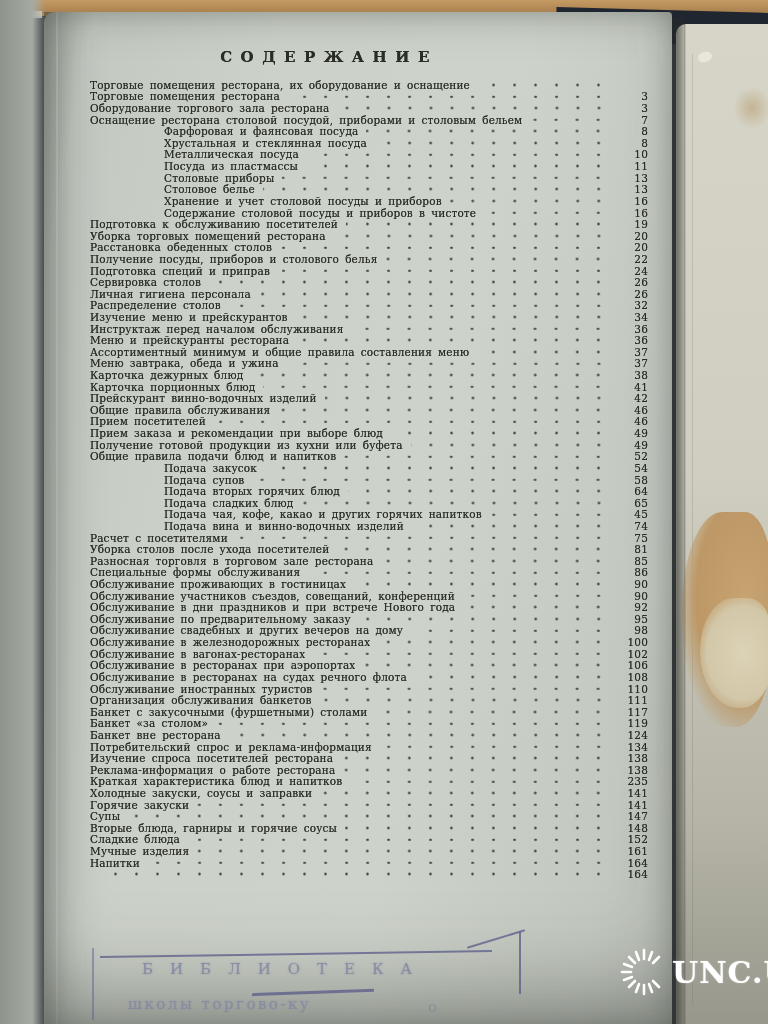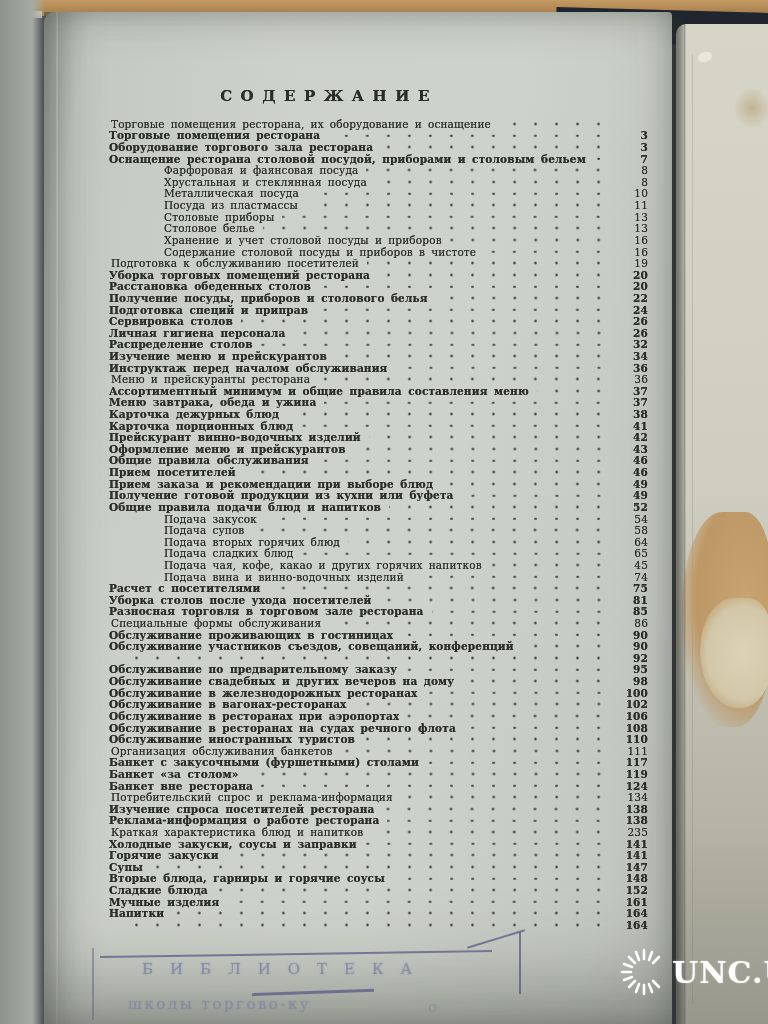--- a/index.html
+++ b/index.html
@@ -44,36 +44,36 @@
     box-shadow:inset 28px 0 44px -22px rgba(60,65,58,.55),
                inset -16px 0 28px -16px rgba(60,65,58,.30),
                inset 0 -70px 90px -45px rgba(55,60,53,.50),
                inset 0 26px 46px -28px rgba(75,80,72,.35);}
   .left-shadow{position:absolute;left:0;top:0;width:46px;height:1024px;
     background:linear-gradient(to right,#8e938b 0%,#a5aba3 70%,rgba(165,171,163,0) 100%);}
   .crease{position:absolute;left:12px;top:0;width:2px;height:100%;
     background:rgba(255,255,255,.28);}
 
   
-  .page-title{margin:75px 0 13px 0;text-align:center;padding-right:58px;
+  .page-title{margin:36px 0 13px 0;text-align:center;padding-right:58px;
     font-size:15px;font-weight:bold;letter-spacing:8.5px;color:#2a2e27;
     text-shadow:0 0 .5px rgba(40,44,38,.9);}
 
   
   .toc{position:relative;color:#2a2e27;}
   .row{display:flex;align-items:center;height:11.62px;font-size:10.5px;
     word-spacing:2.6px;letter-spacing:.15px;white-space:nowrap;
     text-shadow:0 0 .4px rgba(40,44,38,.75);}
   .row .lbl{flex:0 1 auto;overflow:hidden;}
   .row .leader{flex:1 1 0;min-width:4px;height:100%;margin:0 5px 0 8px;
     background-image:radial-gradient(circle,rgba(48,52,45,.85) 1px,rgba(48,52,45,0) 1.5px);
     background-size:21px 11.62px;background-repeat:repeat-x;background-position:right center;}
   .row .pg{flex:0 0 34px;text-align:right;margin-right:24px;font-size:10.5px;}
-  .lvl0{padding-left:67px;}
-  .lvl1{padding-left:65px;font-weight:bold;}
+  .lvl0{padding-left:46px;}
+  .lvl1{padding-left:46px;}
   .lvl2{padding-left:120px;}
 
   
   .ink{position:absolute;background:rgba(88,88,134,.72);}
   .stamp-line-main{left:100px;top:953px;width:392px;height:2px;transform:rotate(-.9deg);}
   .stamp-hook{left:466px;top:938px;width:60px;height:2px;transform:rotate(-17deg);}
   .stamp-vright{left:519px;top:932px;width:2px;height:62px;}
   .stamp-vleft{left:92px;top:948px;width:2px;height:72px;background:rgba(98,98,140,.5);}
   .stamp-underline{left:252px;top:991px;width:122px;height:2.5px;transform:rotate(-2deg);}
   .stamp-text1{position:absolute;left:142px;top:960px;width:360px;
@@ -252,25 +252,20 @@
           <span class="lbl">Карточка порционных блюд</span>
           <span class="leader"></span>
           <span class="pg">41</span>
         </div>
         <div class="row lvl1">
           <span class="lbl">Прейскурант винно-водочных изделий</span>
           <span class="leader"></span>
           <span class="pg">42</span>
         </div>
         <div class="row lvl1">
-          <span class="lbl">Оформление меню и прейскурантов</span>
-          <span class="leader"></span>
-          <span class="pg">43</span>
-        </div>
-        <div class="row lvl1">
           <span class="lbl">Общие правила обслуживания</span>
           <span class="leader"></span>
           <span class="pg">46</span>
         </div>
         <div class="row lvl1">
           <span class="lbl">Прием посетителей</span>
           <span class="leader"></span>
           <span class="pg">46</span>
         </div>
         <div class="row lvl1">
@@ -342,20 +337,21 @@
           <span class="lbl">Обслуживание проживающих в гостиницах</span>
           <span class="leader"></span>
           <span class="pg">90</span>
         </div>
         <div class="row lvl1">
           <span class="lbl">Обслуживание участников съездов, совещаний, конференций</span>
           <span class="leader"></span>
           <span class="pg">90</span>
         </div>
         <div class="row lvl1">
+          <span class="lbl">Обслуживание в дни праздников и при встрече Нового года</span>
           <span class="leader"></span>
           <span class="pg">92</span>
         </div>
         <div class="row lvl1">
           <span class="lbl">Обслуживание по предварительному заказу</span>
           <span class="leader"></span>
           <span class="pg">95</span>
         </div>
         <div class="row lvl1">
           <span class="lbl">Обслуживание свадебных и других вечеров на дому</span>

